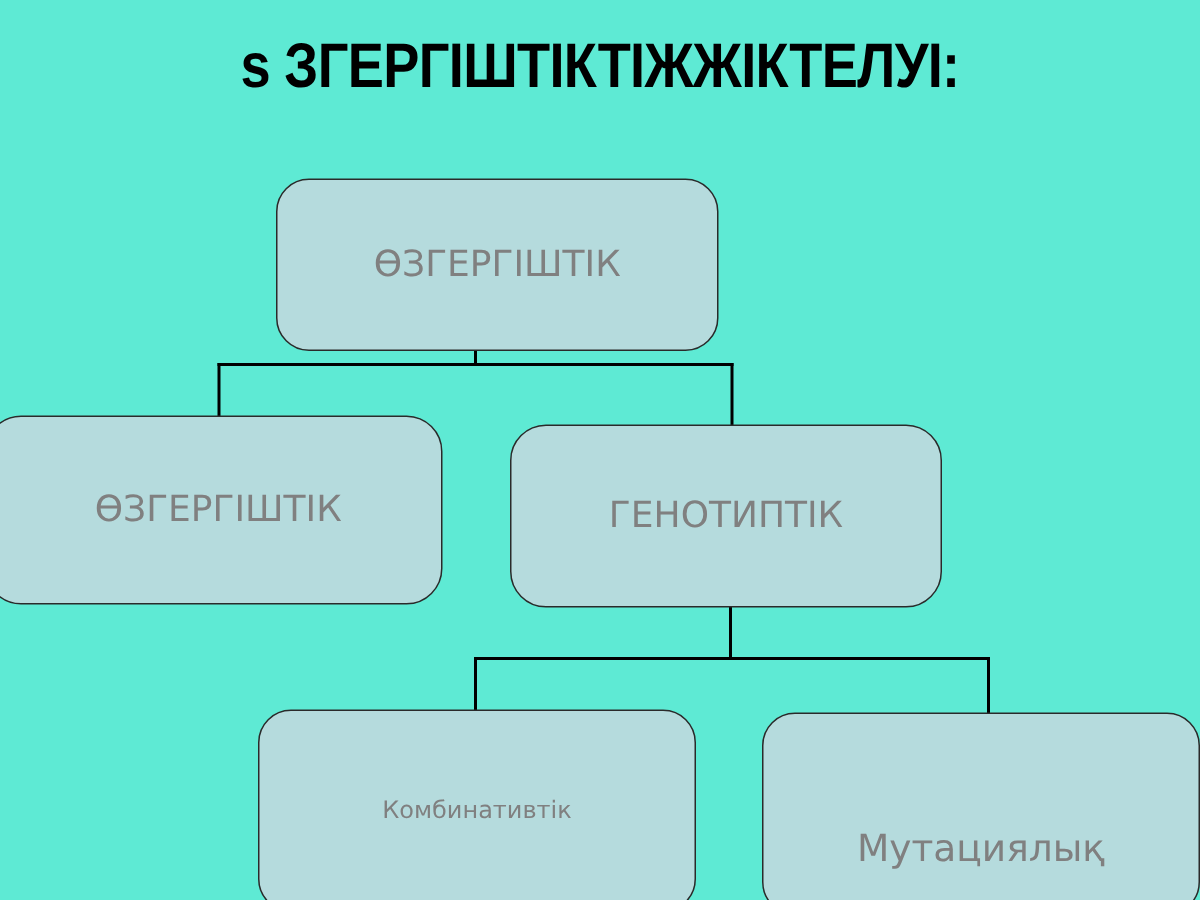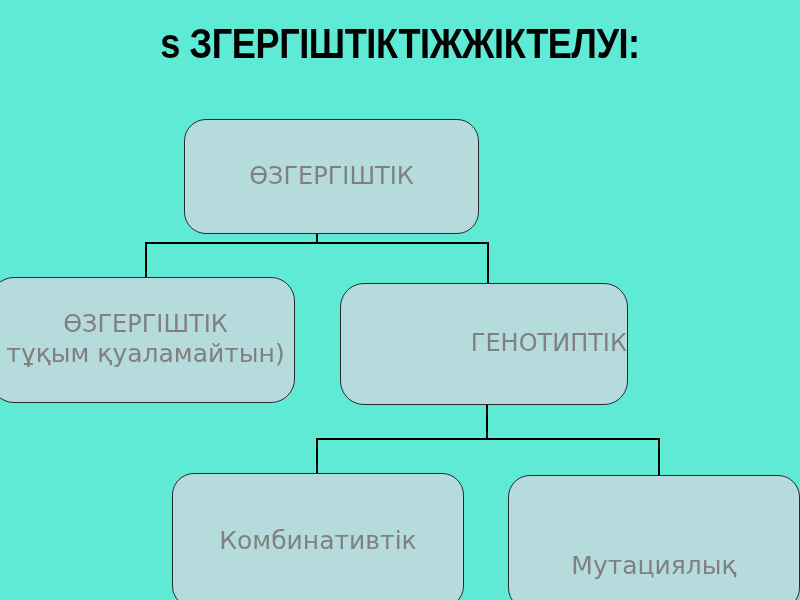--- a/index.html
+++ b/index.html
@@ -86,36 +86,35 @@
   }
   #node-pheno .l1 { font-size: 24px; }
 
   
   #node-geno {
     left: 340px;
     top: 283px;
     width: 288px;
     height: 122px;
     border-radius: 24px;
-    justify-content: flex-end;
   }
   #node-geno .label {
     font-size: 25px;
     line-height: 1.22;
   }
   #node-geno .l1 { font-size: 24px; }
 
   
   #node-comb {
     left: 172px;
     top: 473px;
     width: 292px;
     height: 135px;
   }
-  #node-comb .label { font-size: 25px; }
+  #node-comb .label { font-size: 16px; }
 
   
   #node-mut {
     left: 508px;
     top: 475px;
     width: 292px;
     height: 135px;
   }
   #node-mut .label { font-size: 25px; margin-top: 47px; }
 
@@ -158,21 +157,20 @@
 
   <div class="node" id="node-top">
     <div class="label">
       <div class="l1">ӨЗГЕРГІШТІК</div>
     </div>
   </div>
 
   <div class="node" id="node-pheno">
     <div class="label">
       <div class="l1">ӨЗГЕРГІШТІК</div>
-      <div class="l3">тұқым қуаламайтын)</div>
     </div>
   </div>
 
   <div class="node" id="node-geno">
     <div class="label">
       <div class="l1">ГЕНОТИПТІК</div>
     </div>
   </div>
 
   <div class="node" id="node-comb">

